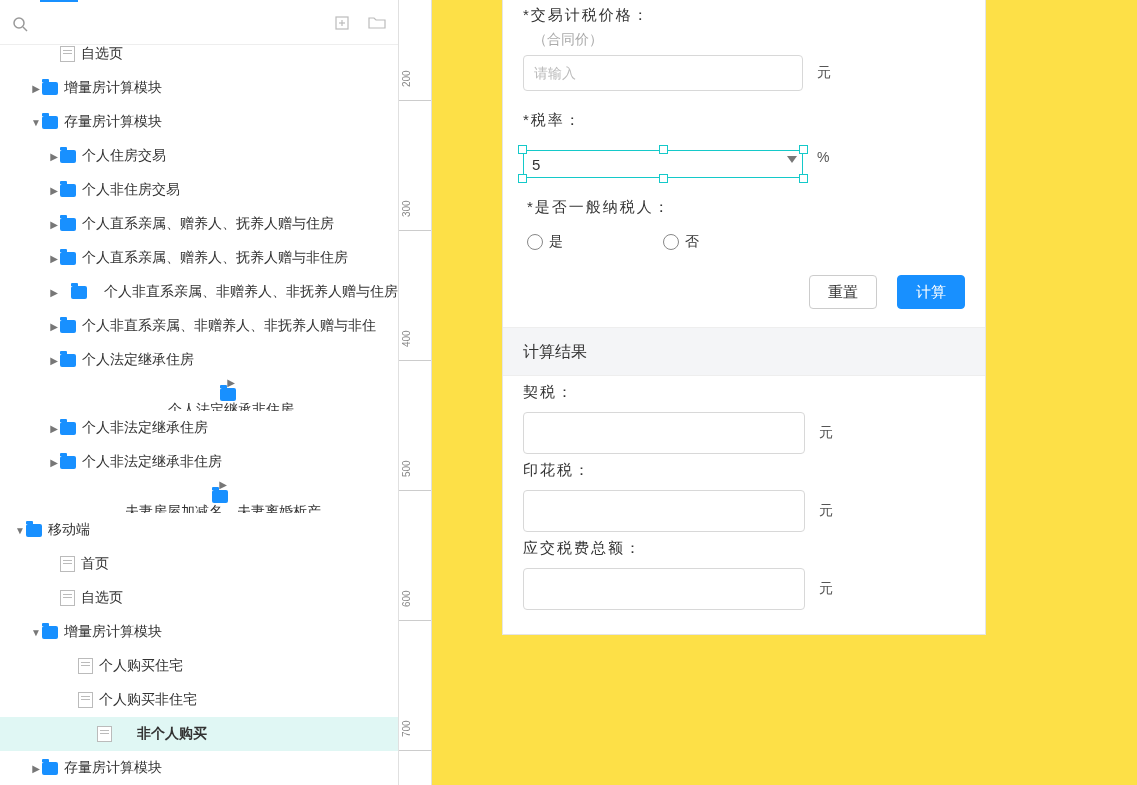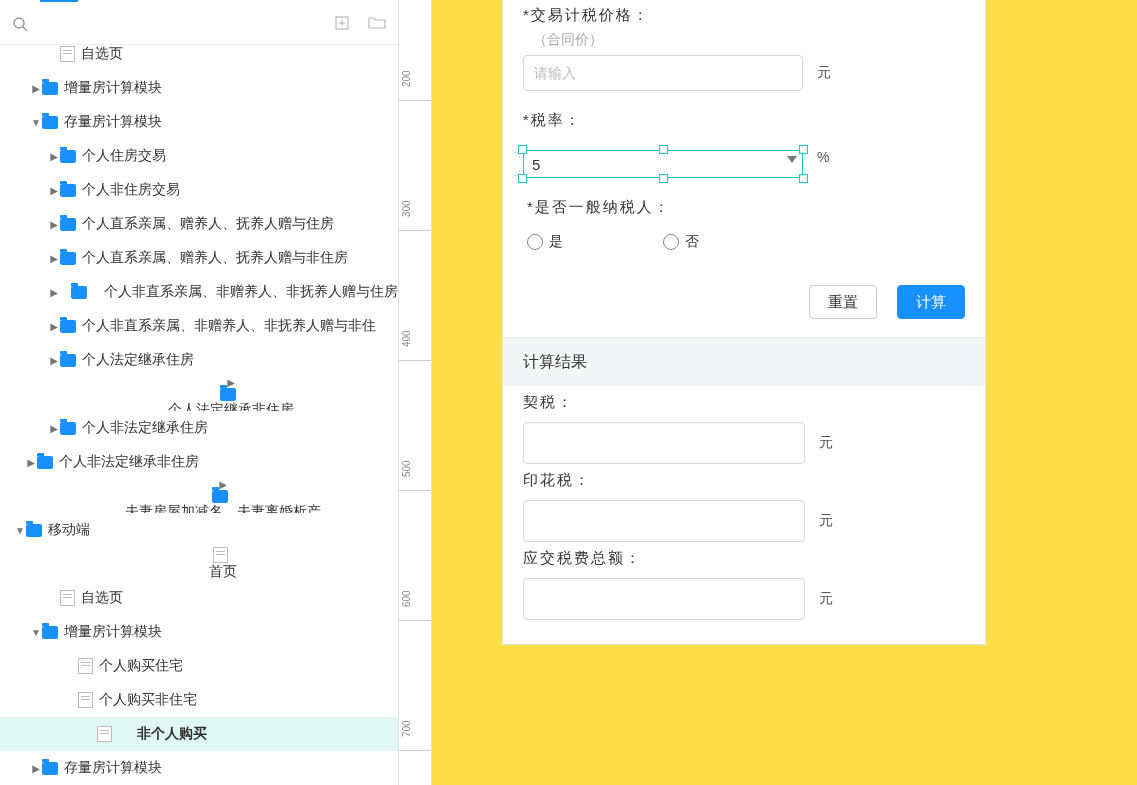--- a/index.html
+++ b/index.html
@@ -43,21 +43,21 @@
 .sect-gap { height:20px; }
 .tax-select-wrap { position:relative; width:280px; margin-top:14px; }
 .tax-select { width:280px; height:28px; border:1px solid #14c9c9; box-sizing:border-box; padding:0 22px 0 8px; font-size:15px; display:flex; align-items:center; background:#fff; }
 .tax-select .caret { position:absolute; right:6px; top:6px; width:0; height:0; border-left:5px solid transparent; border-right:5px solid transparent; border-top:7px solid #777; }
 .sel-handle { position:absolute; width:7px; height:7px; background:#fff; border:1px solid #14c9c9; }
 .h-tl{top:-5px;left:-5px;} .h-tm{top:-5px;left:50%;margin-left:-4px;} .h-tr{top:-5px;right:-5px;}
 .h-bl{bottom:-5px;left:-5px;} .h-bm{bottom:-5px;left:50%;margin-left:-4px;} .h-br{bottom:-5px;right:-5px;}
 .radio-row { display:flex; gap:100px; margin-top:16px; align-items:center; }
 .radio { display:flex; align-items:center; gap:6px; cursor:pointer; }
 .radio .circ { width:14px; height:14px; border:1px solid #888; border-radius:50%; }
-.btn-row { display:flex; justify-content:flex-end; gap:20px; margin-top:34px; }
+.btn-row { display:flex; justify-content:flex-end; gap:20px; margin-top:24px; }
 .btn { height:34px; min-width:68px; border-radius:4px; display:flex; align-items:center; justify-content:center; font-size:15px; cursor:pointer; box-sizing:border-box; }
 .btn-default { background:#fff; border:1px solid #ccc; color:#333; }
 .btn-primary { background:#1890ff; border:1px solid #1890ff; color:#fff; }
 .section-title { background:#f4f5f7; margin:18px -20px 0 -20px; padding:14px 20px 12px 20px; font-size:16px; color:#333; border-top:1px solid #eee; border-bottom:1px solid #eee; }
 .out-block { margin-top:7px; }
 .out-input { width:280px; height:40px; border:1px solid #d8d8d8; border-radius:4px; }
 </style>
 </head>
 <body>
 
@@ -166,42 +166,42 @@
           </span>
           <span class="tr-label">个人法定继承非住房</span>
         </div>
         <div class="tree-row" style="padding-left: 48px;">
           <span class="tr-expand col"></span>
           <span class="tr-icon">
             <span class="ic-folder"></span>
           </span>
           <span class="tr-label">个人非法定继承住房</span>
         </div>
-        <div class="tree-row" style="padding-left: 25px;">
+        <div class="tree-row" style="padding-left: 48px;">
           <span class="tr-expand col"></span>
           <span class="tr-icon">
             <span class="ic-folder"></span>
           </span>
           <span class="tr-label">个人非法定继承非住房</span>
         </div>
         <div class="tree-row" style="padding-left: 48px; flex-direction: column;">
           <span class="tr-expand col"></span>
           <span class="tr-icon">
             <span class="ic-folder"></span>
           </span>
           <span class="tr-label">夫妻房屋加减名、夫妻离婚析产</span>
         </div>
         <div class="tree-row" style="padding-left: 14px;">
           <span class="tr-expand exp"></span>
           <span class="tr-icon">
             <span class="ic-folder"></span>
           </span>
           <span class="tr-label">移动端</span>
         </div>
-        <div class="tree-row" style="padding-left: 48px; flex-direction: column;">
+        <div class="tree-row" style="padding-left: 48px;">
           <span class="tr-expand none"></span>
           <span class="tr-icon">
             <span class="ic-page"></span>
           </span>
           <span class="tr-label">首页</span>
         </div>
         <div class="tree-row" style="padding-left: 48px;">
           <span class="tr-expand none"></span>
           <span class="tr-icon">
             <span class="ic-page"></span>

